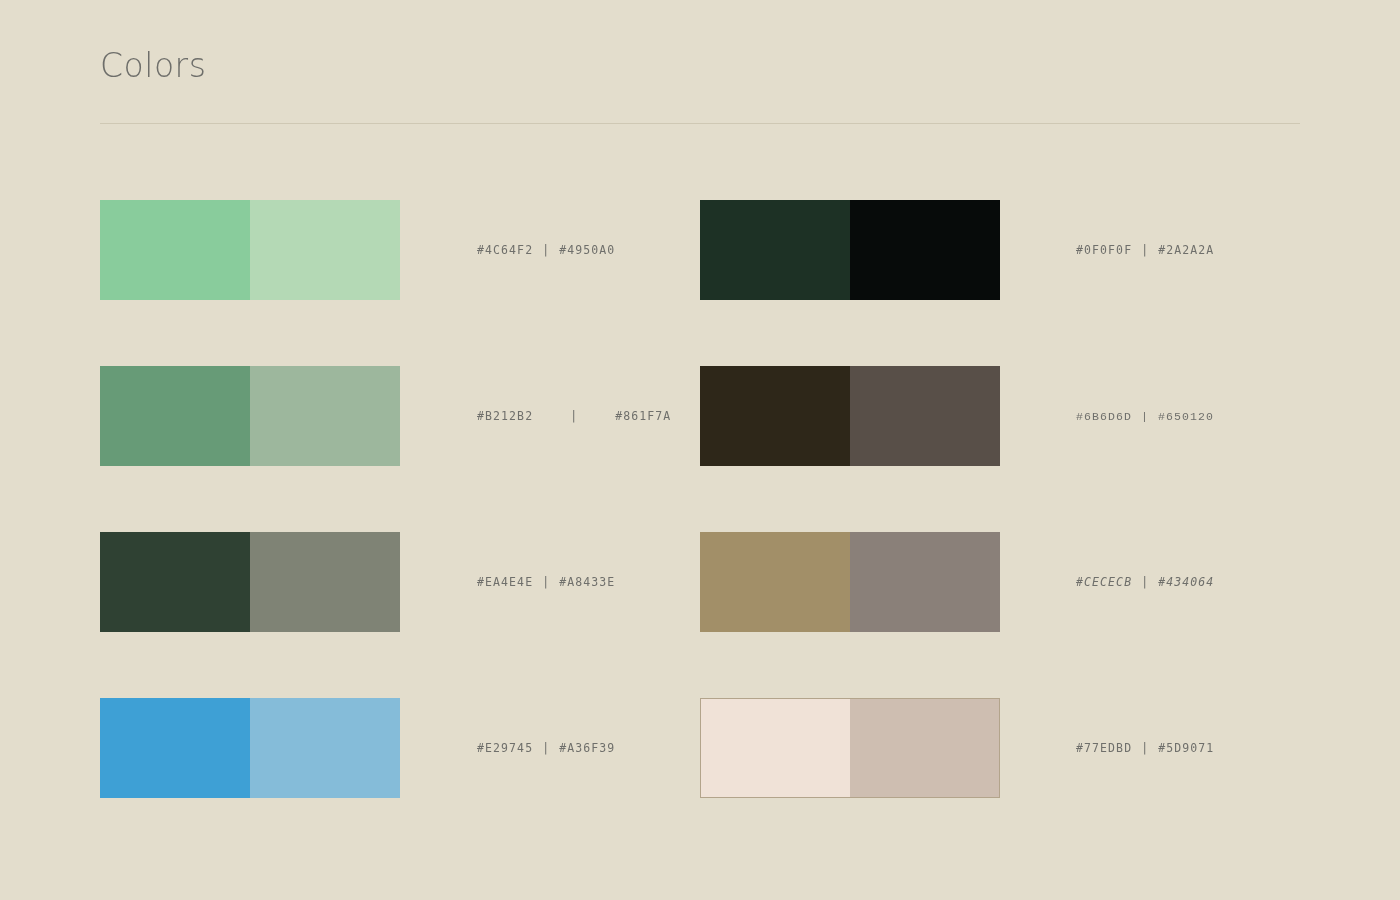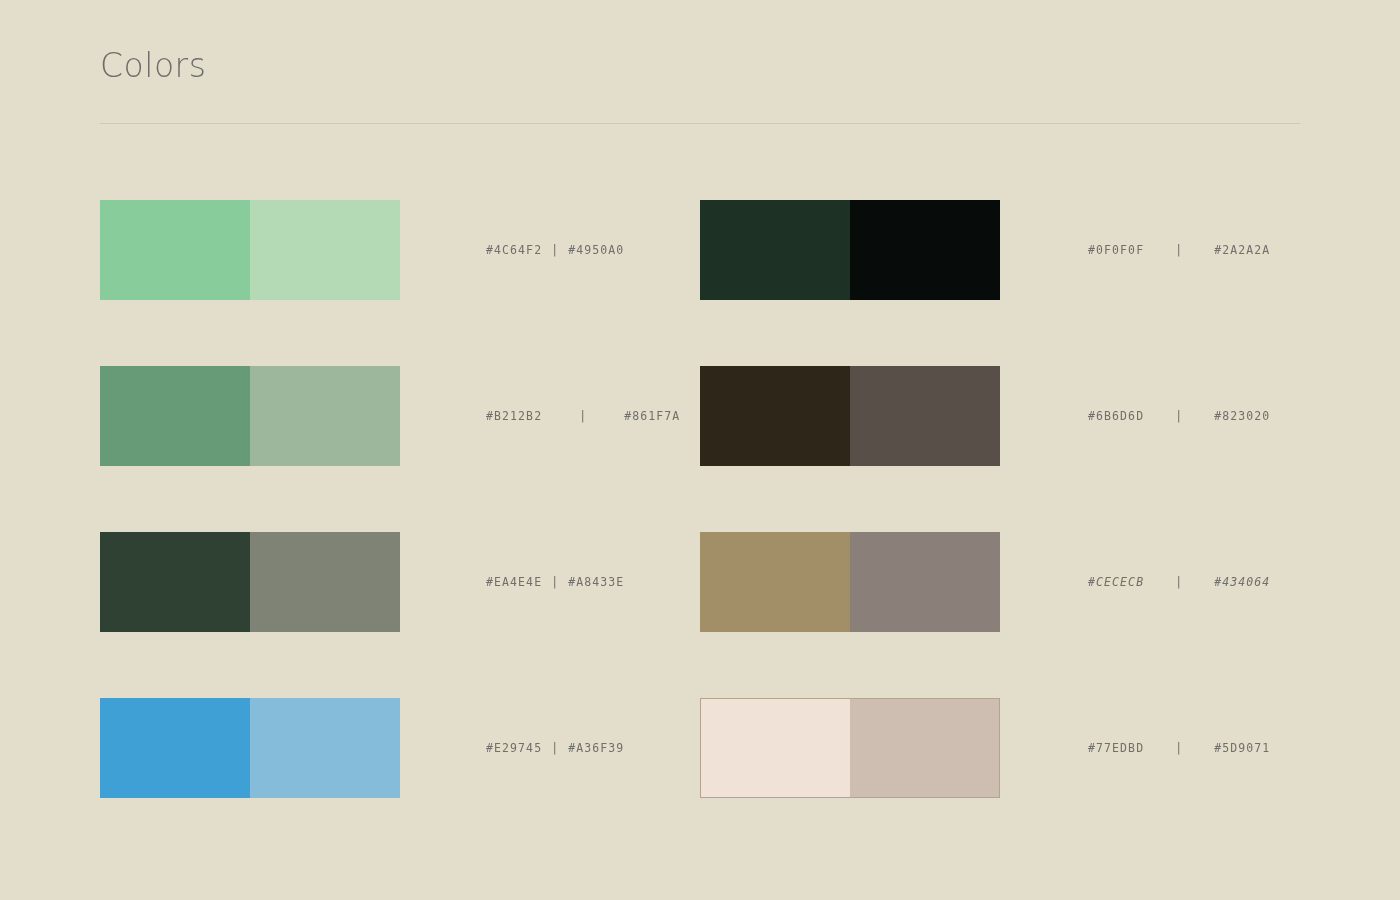--- a/index.html
+++ b/index.html
@@ -84,22 +84,22 @@
     top: 0;
     height: 100px;
     display: flex;
     align-items: center;
     font-family: "DejaVu Sans Mono", "Liberation Mono", monospace;
     font-size: 11.5px;
     letter-spacing: 1.1px;
     color: #6f6f6b;
     white-space: nowrap;
   }
-  .swatch-cell.col-left  .swatch-label { left: 386px; }
-  .swatch-cell.col-right .swatch-label { left: 388px; gap: 22px; }
+  .swatch-cell.col-left  .swatch-label { left: 377px; }
+  .swatch-cell.col-right .swatch-label { left: 376px; }
 
   .label-sep {
     padding: 0 9px;
   }
 </style>
 </head>
 <body style="background: rgb(227, 221, 204);">
 
 <div class="page">
 
@@ -144,24 +144,24 @@
           <span>#B212B2</span>
           <span class="label-sep">|</span>
           <span>#861F7A</span>
         </div>
       </div>
       <div class="swatch-cell col-right">
         <div class="swatch-pair">
           <div class="swatch-half" style="background: rgb(46, 39, 25);"></div>
           <div class="swatch-half" style="background: rgb(88, 79, 72);"></div>
         </div>
-        <div class="swatch-label" style="color: rgb(111, 111, 107);">
+        <div class="swatch-label" style="color: rgb(111, 111, 107); font-family: Liberation Mono, monospace;">
           <span>#6B6D6D</span>
           <span class="label-sep">|</span>
-          <span>#823020</span>
+          <span>#650120</span>
         </div>
       </div>
     </div>
 
     <div class="swatch-row">
       <div class="swatch-cell col-left">
         <div class="swatch-pair">
           <div class="swatch-half" style="background: rgb(47, 65, 51);"></div>
           <div class="swatch-half" style="background: rgb(127, 131, 117);"></div>
         </div>

